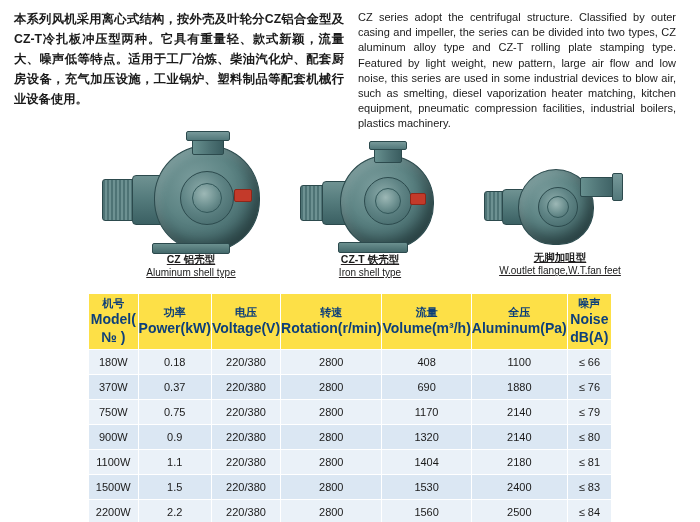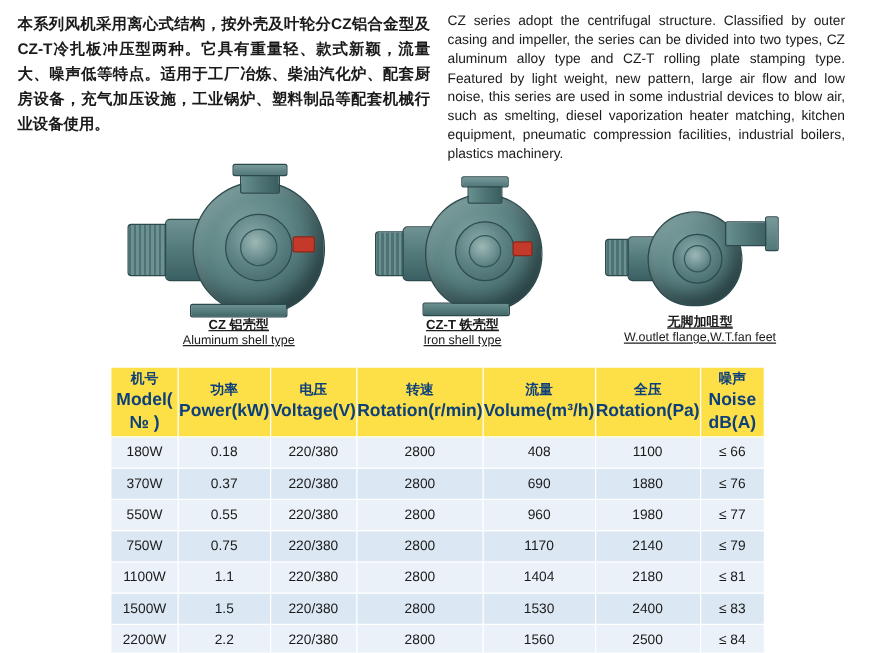--- a/index.html
+++ b/index.html
@@ -246,21 +246,21 @@
           <th>
             <span>转速</span>
             <span class="sub">Rotation(r/min)</span>
           </th>
           <th>
             <span>流量</span>
             <span class="sub">Volume(m³/h)</span>
           </th>
           <th>
             <span>全压</span>
-            <span class="sub">Rotation(Pa)</span>
+            <span class="sub">Aluminum(Pa)</span>
           </th>
           <th>
             <span>噪声</span>
             <span class="sub">Noise dB(A)</span>
           </th>
         </tr>
       </thead>
       <tbody>
         <tr>
           <td>180W</td>
@@ -274,38 +274,38 @@
         <tr>
           <td>370W</td>
           <td>0.37</td>
           <td>220/380</td>
           <td>2800</td>
           <td>690</td>
           <td>1880</td>
           <td>≤ 76</td>
         </tr>
         <tr>
-          <td>550W</td>
-          <td>0.55</td>
-          <td>220/380</td>
-          <td>2800</td>
-          <td>960</td>
-          <td>1980</td>
-          <td>≤ 77</td>
-        </tr>
-        <tr>
           <td>750W</td>
           <td>0.75</td>
           <td>220/380</td>
           <td>2800</td>
           <td>1170</td>
           <td>2140</td>
           <td>≤ 79</td>
         </tr>
         <tr>
+          <td>900W</td>
+          <td>0.9</td>
+          <td>220/380</td>
+          <td>2800</td>
+          <td>1320</td>
+          <td>2140</td>
+          <td>≤ 80</td>
+        </tr>
+        <tr>
           <td>1100W</td>
           <td>1.1</td>
           <td>220/380</td>
           <td>2800</td>
           <td>1404</td>
           <td>2180</td>
           <td>≤ 81</td>
         </tr>
         <tr>
           <td>1500W</td>

